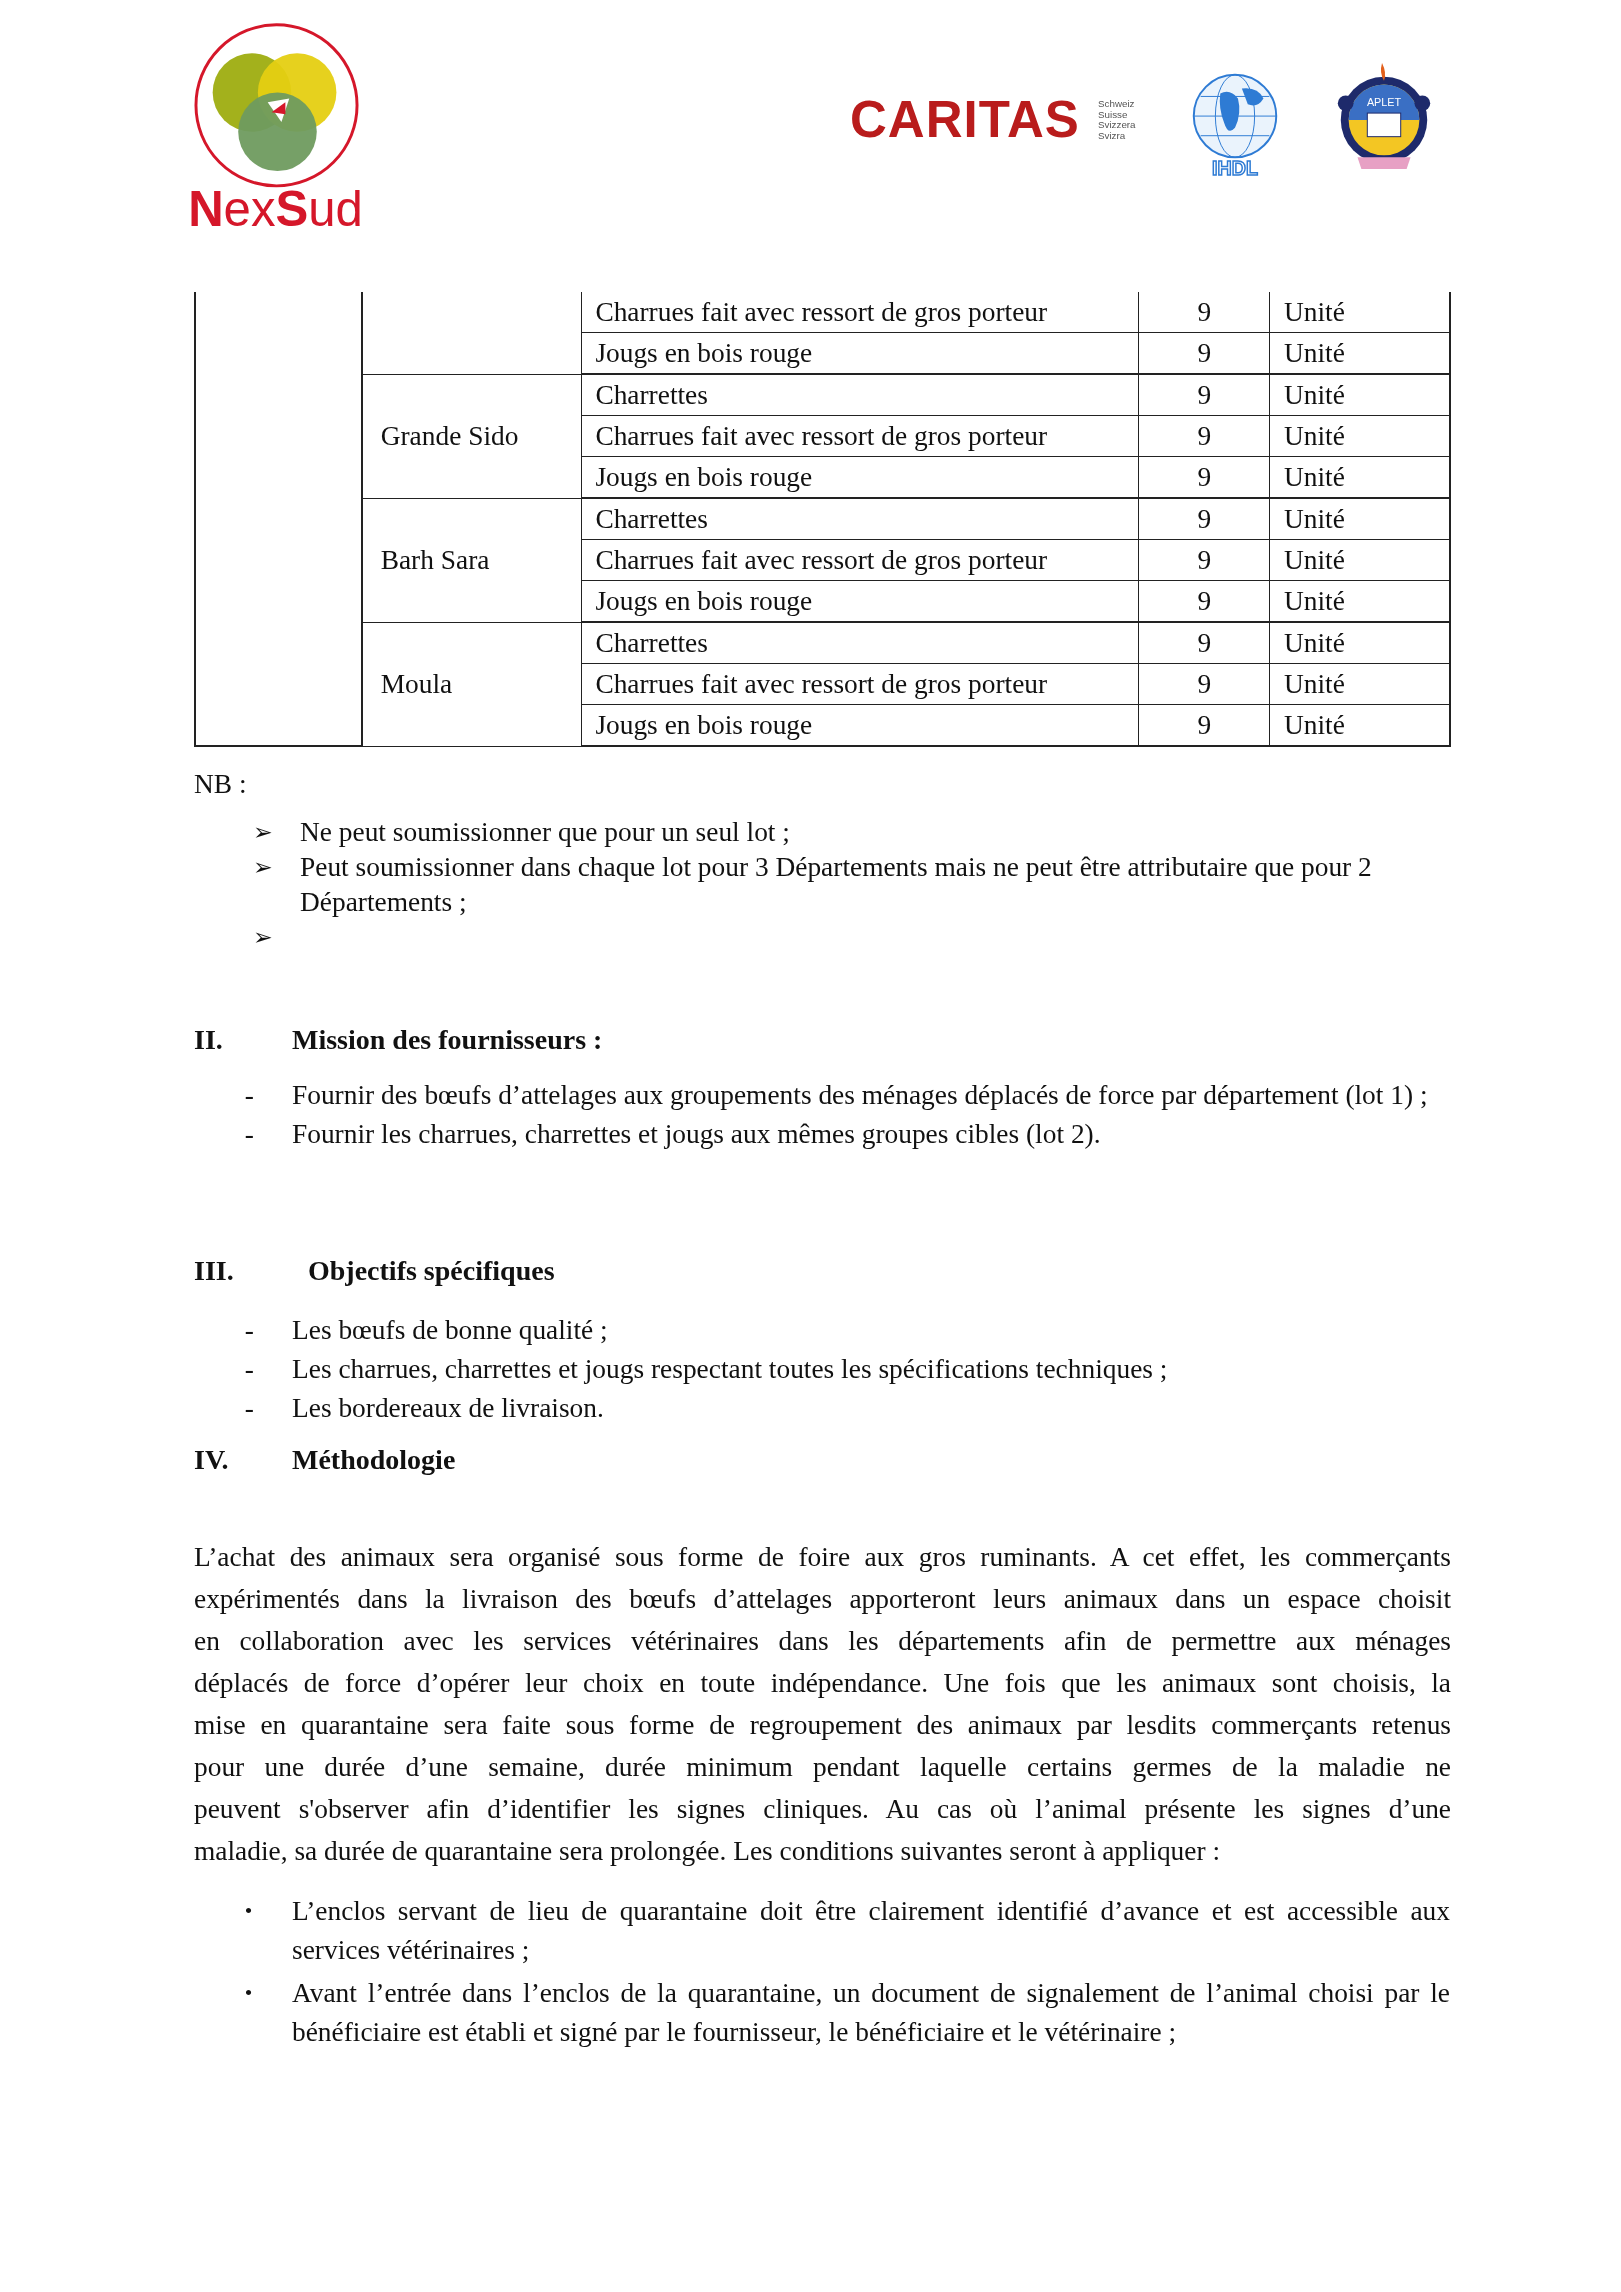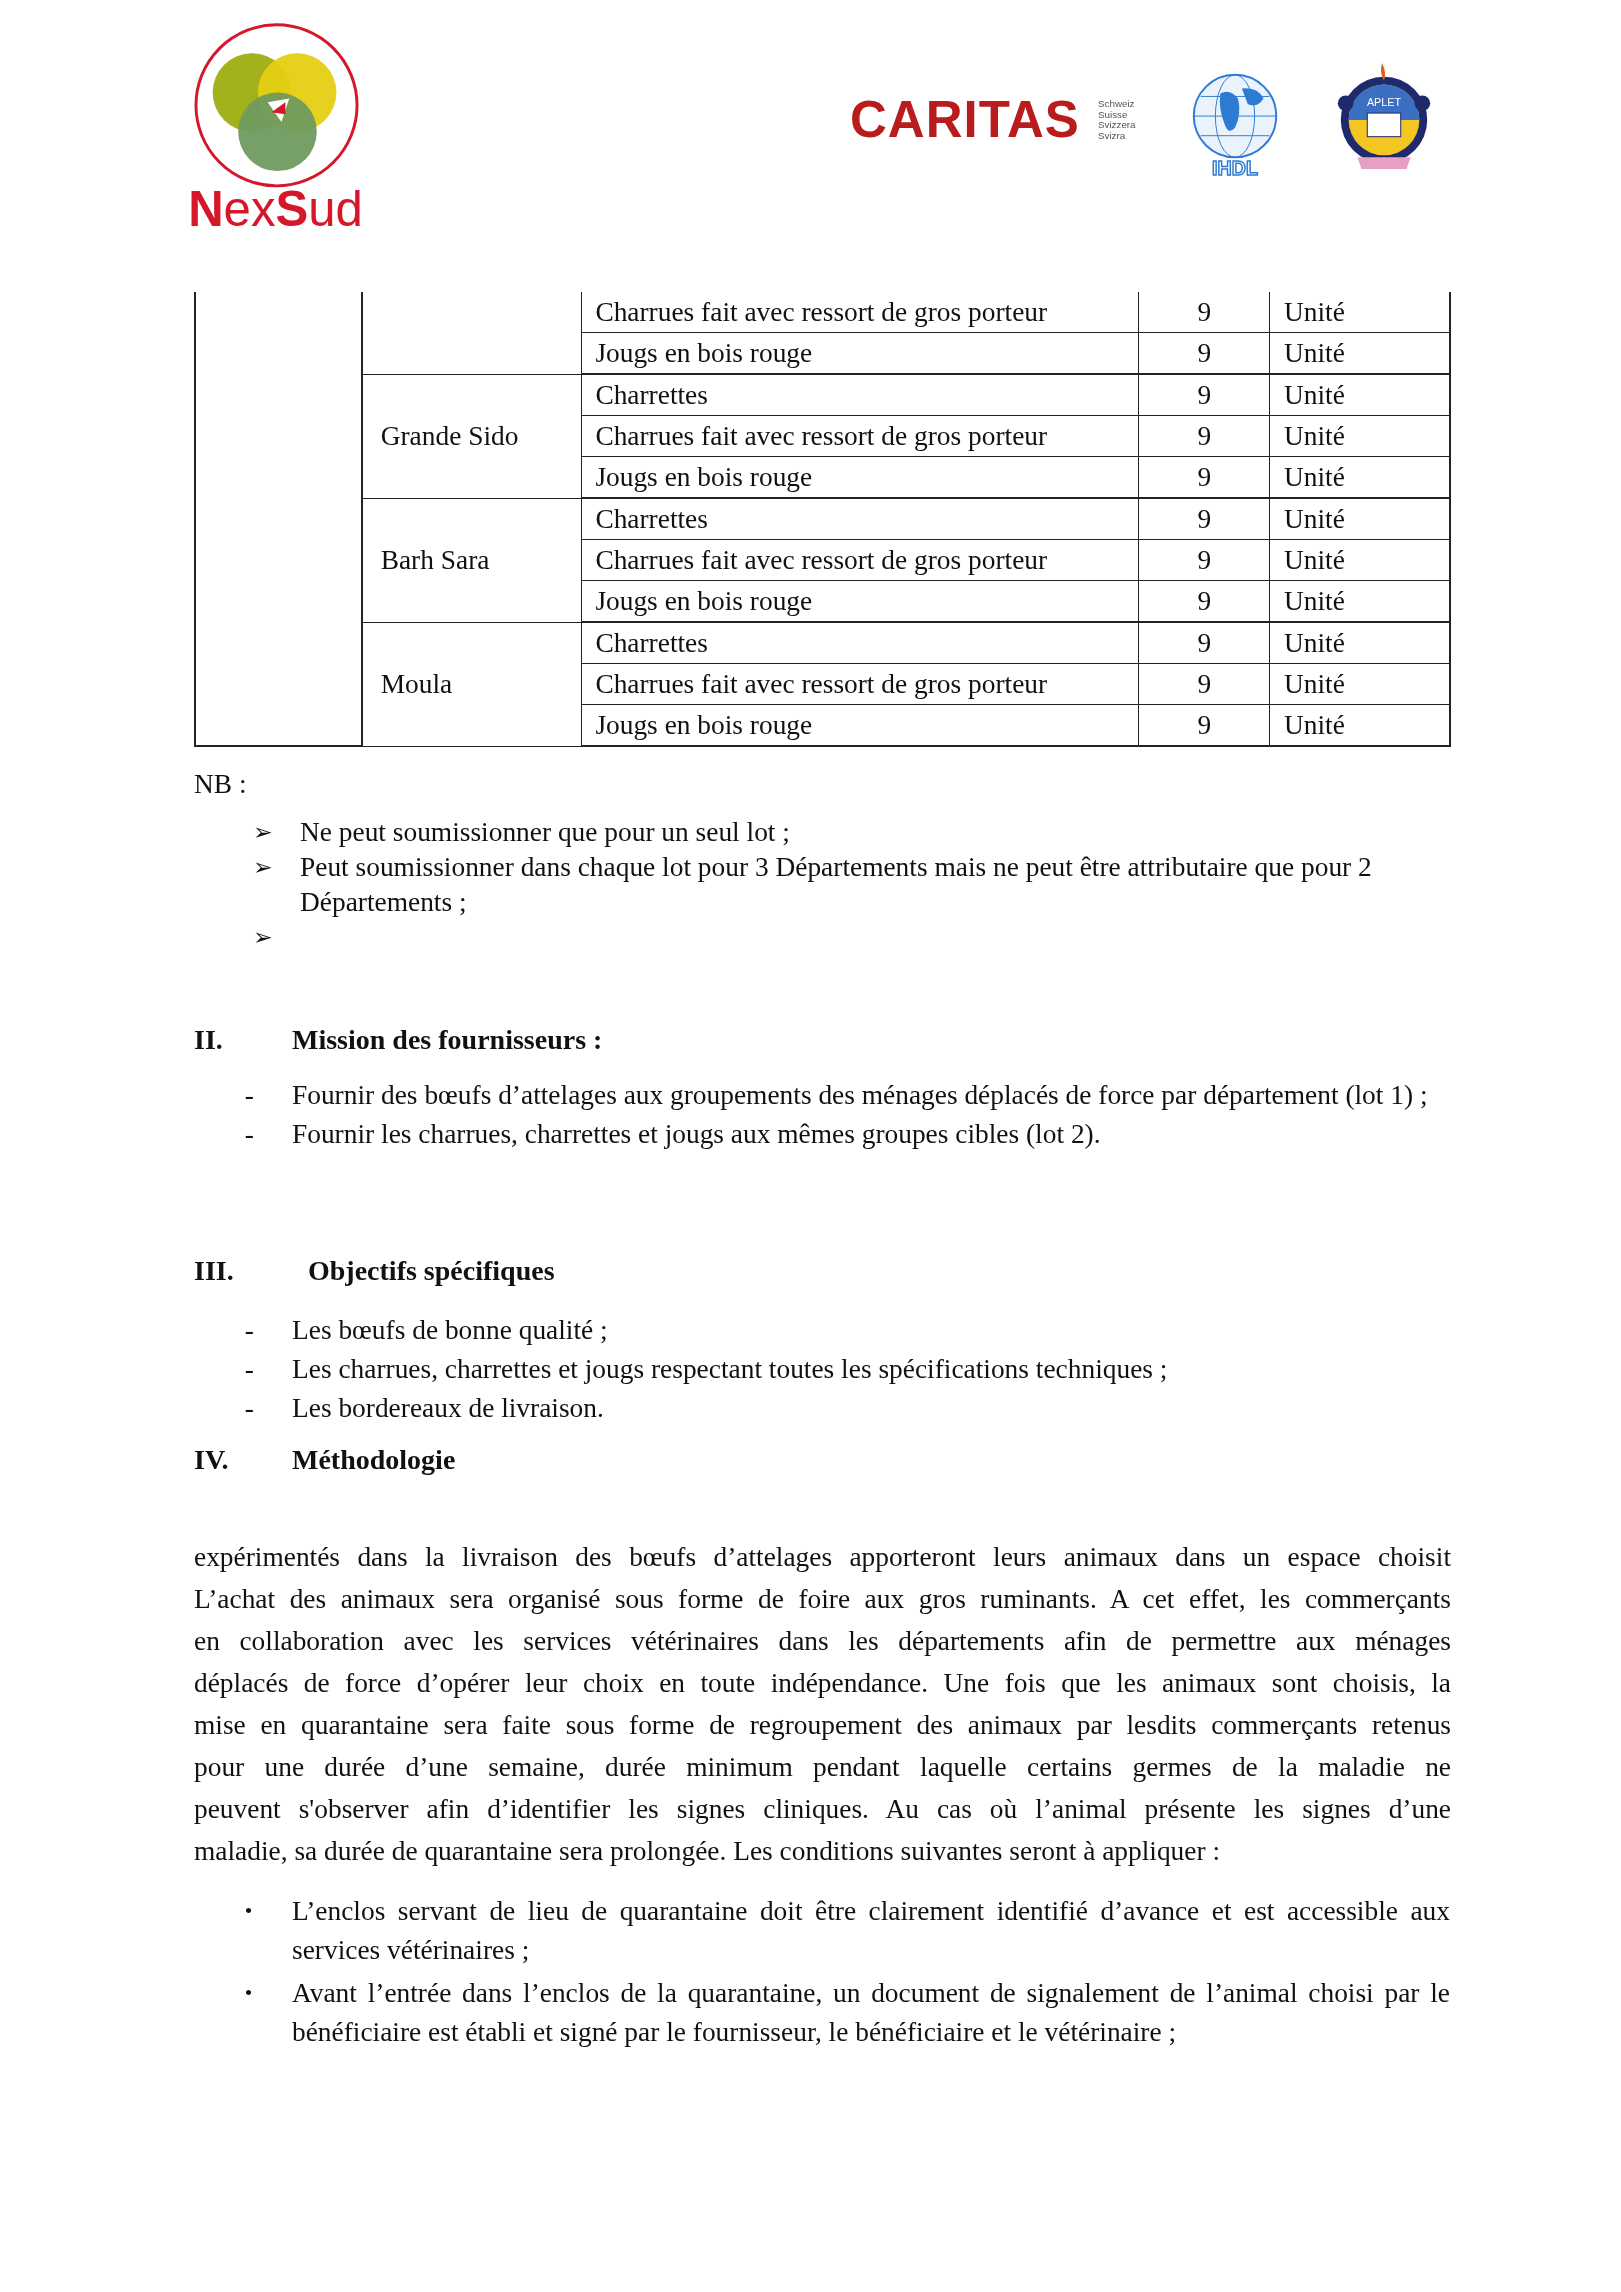--- a/index.html
+++ b/index.html
@@ -206,22 +206,22 @@
   <li><span class="mk">-</span><span>Les bœufs de bonne qualité ;</span></li>
   <li><span class="mk">-</span><span>Les charrues, charrettes et jougs respectant toutes les spécifications techniques ;</span></li>
   <li><span class="mk">-</span><span>Les bordereaux de livraison.</span></li>
 </ul>
 
 <div class="abs sec-head sec-title" style="top:1444px;">
   <span class="sec-num">IV.</span>
   <span style="position:absolute; left:98px;">Méthodologie</span>
 </div>
 <div id="para-method" class="abs txt">
+  <span>L’achat des animaux sera organisé sous forme de foire aux gros ruminants. A cet effet, les commerçants</span>
   <span>expérimentés dans la livraison des bœufs d’attelages apporteront leurs animaux dans un espace choisit</span>
-  <span>L’achat des animaux sera organisé sous forme de foire aux gros ruminants. A cet effet, les commerçants</span>
   <span>en collaboration avec les services vétérinaires dans les départements afin de permettre aux ménages</span>
   <span>déplacés de force d’opérer leur choix en toute indépendance. Une fois que les animaux sont choisis, la</span>
   <span>mise en quarantaine sera faite sous forme de regroupement des animaux par lesdits commerçants retenus</span>
   <span>pour une durée d’une semaine, durée minimum pendant laquelle certains germes de la maladie ne</span>
   <span>peuvent s'observer afin d’identifier les signes cliniques. Au cas où l’animal présente les signes d’une</span>
   <span class="final">maladie, sa durée de quarantaine sera prolongée. Les conditions suivantes seront à appliquer :</span>
 </div>
 <ul class="abs txt bullet-list" style="top:1892px;">
   <li style="margin-bottom:3.9px;"><span class="mk">•</span><span>L’enclos servant de lieu de quarantaine doit être clairement identifié d’avance et est accessible aux services vétérinaires ;</span></li>
   <li><span class="mk">•</span><span>Avant l’entrée dans l’enclos de la quarantaine, un document de signalement de l’animal choisi par le bénéficiaire est établi et signé par le fournisseur, le bénéficiaire et le vétérinaire ;</span></li>

